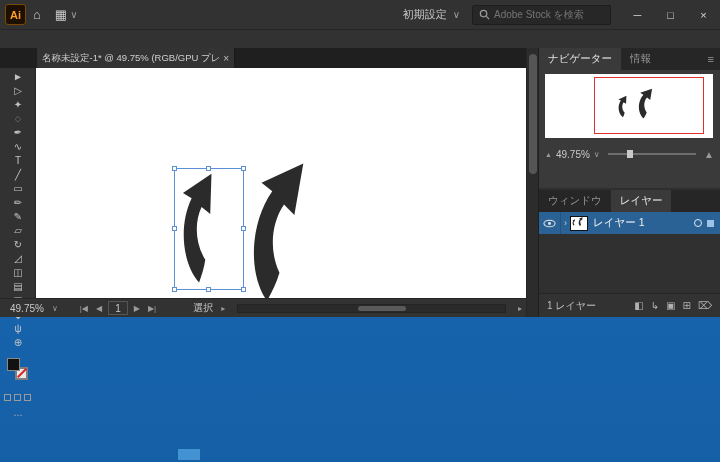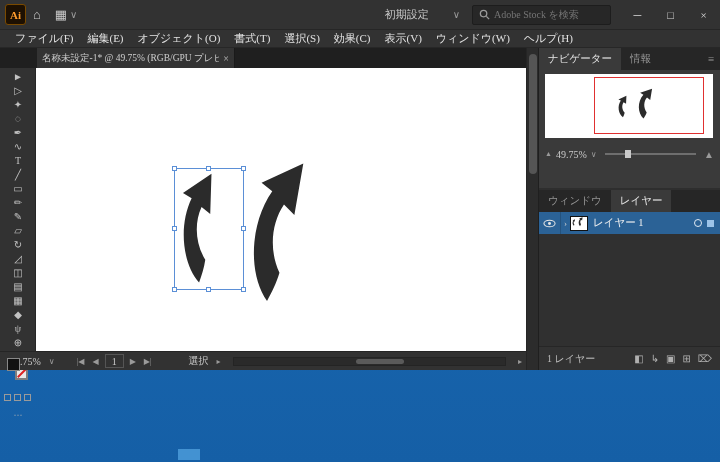--- a/index.html
+++ b/index.html
@@ -1,31 +1,31 @@
 <!DOCTYPE html>
 <html><head>
 <meta charset="utf-8">
 <style>
   * { margin:0; padding:0; box-sizing:border-box; }
   html,body { width:720px; height:462px; overflow:hidden;
     font-family:"Liberation Sans","DejaVu Sans",sans-serif; }
   .desktop { position:absolute; inset:0; background:linear-gradient(180deg,#1b6db8,#155fa6); }
   .flair { position:absolute; left:178px; bottom:2px; width:22px; height:11px; background:#4392d2; }
-  .window { position:absolute; left:0; top:0; width:720px; height:370px; background:#323232;font-family:Liberation Serif, serif; }
+  .window { position:absolute; left:0; top:0; width:720px; height:317px; background:#323232; }
 
   
   .titlebar { position:absolute; left:0; top:0; right:0; height:30px; background:#323232;
     display:flex; align-items:center; border-bottom:1px solid #262626; }
   .ai-logo { width:21px; height:21px; margin-left:5px; background:#1d1002; color:#ff9c2e;
     font-weight:bold; font-size:11px; display:flex; align-items:center; justify-content:center;
     border-radius:3px; border:1px solid #7a4a00; }
   .tb-ic { color:#c9c9c9; font-size:13px; padding:0 7px; cursor:default; }
   .tb-ic.small { font-size:10px; padding:0 2px; color:#9a9a9a; }
   .tb-right { margin-left:auto; display:flex; align-items:center; }
-  .workspace { color:#c9c9c9; font-size:11px; margin-right:22px; }
+  .workspace { color:#c9c9c9; font-size:11px; margin-right:4px; }
   .searchbox { display:flex; align-items:center; background:#272727; border:1px solid #1d1d1d;
     border-radius:2px; height:20px; padding:0 6px; margin:0 10px; }
   .searchbox input { background:transparent; border:none; outline:none; color:#9a9a9a;
     font-size:10px; width:110px; font-family:inherit; }
   .winbtns { display:flex; height:30px; }
   .winbtn { width:33px; height:30px; display:flex; align-items:center; justify-content:center;
     color:#d6d6d6; font-size:11px; }
 
   
   .menubar { position:absolute; left:0; top:30px; right:0; height:18px; background:#323232;
@@ -142,31 +142,20 @@
           <input readonly="" placeholder="Adobe Stock を検索" style="">
         </div>
         <div class="winbtns">
           <div class="winbtn">─</div>
           <div class="winbtn">□</div>
           <div class="winbtn">×</div>
         </div>
       </div>
     </div>
 
-    <div class="menubar">
-      <span class="menu-item">ファイル(F)</span>
-      <span class="menu-item">編集(E)</span>
-      <span class="menu-item">オブジェクト(O)</span>
-      <span class="menu-item">書式(T)</span>
-      <span class="menu-item">選択(S)</span>
-      <span class="menu-item">効果(C)</span>
-      <span class="menu-item">表示(V)</span>
-      <span class="menu-item">ウィンドウ(W)</span>
-      <span class="menu-item">ヘルプ(H)</span>
-    </div>
 
     <div class="doc-col">
       <div class="tabstrip">
         <div class="doctab">
           <span class="t">名称未設定-1* @ 49.75% (RGB/GPU プレビュー)</span>
           <span class="x">×</span>
         </div>
       </div>
 
       <div class="tools">

